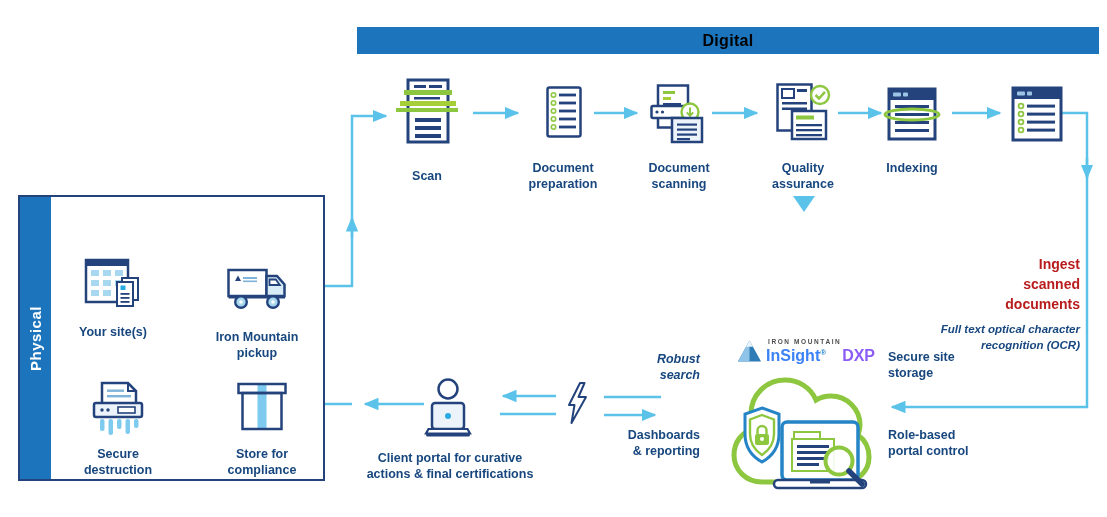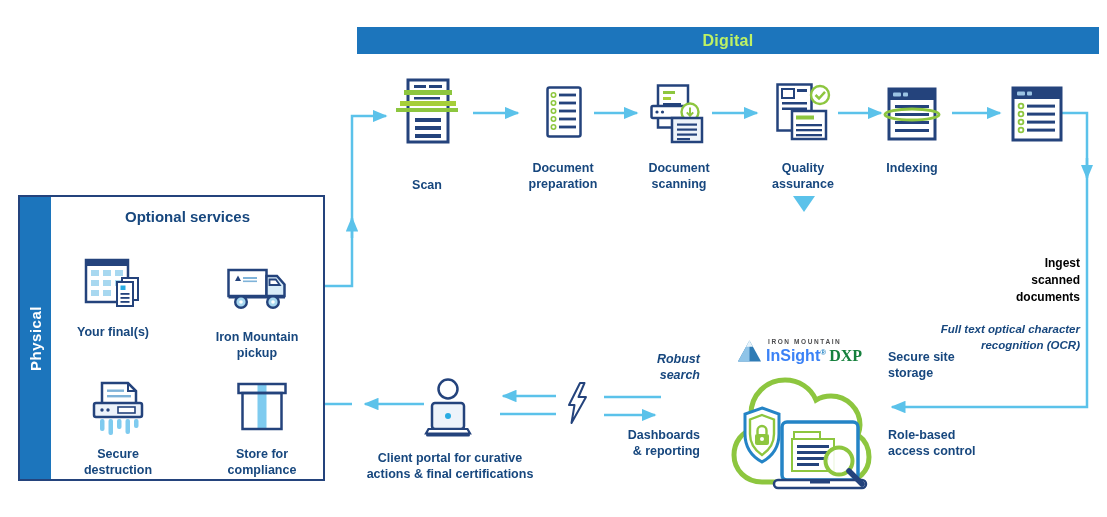--- a/index.html
+++ b/index.html
@@ -2,21 +2,21 @@
 <html><head>
 <meta charset="utf-8">
 <style>
   html,body{margin:0;padding:0;background:#fff;}
   .canvas{
     position:relative;width:1107px;height:517px;background:#ffffff;overflow:hidden;
     font-family:"Liberation Sans",sans-serif;
   }
   .banner{
     position:absolute;left:357px;top:27px;width:742px;height:27px;
-    background:#1C75BC;color:#bef264;display:flex;align-items:center;justify-content:center;
+    background:#1C75BC;color:#000000;display:flex;align-items:center;justify-content:center;
     font-size:16px;font-weight:600;letter-spacing:.3px;
   }
   .opt-box{
     position:absolute;left:18px;top:195px;width:307px;height:286px;
     border:2px solid #24437C;box-sizing:border-box;background:#fff;
   }
   .phys-bar{
     position:absolute;left:0;top:0;width:31px;height:100%;background:#1C75BC;
     display:flex;align-items:center;justify-content:center;
   }
@@ -24,34 +24,34 @@
     color:#fff;font-weight:bold;font-size:15px;letter-spacing:.5px;
     transform:rotate(-90deg);white-space:nowrap;
   }
   .lbl{
     position:absolute;color:#17477E;font-weight:bold;font-size:12.5px;line-height:1.3;
     white-space:pre-line;
   }
   .lbl.center{text-align:center;}
   .lbl.right{text-align:right;}
   .title-lbl{font-size:15px;}
-  .ingest-head{font-size:12px;line-height:1.42;color:#000000;}
+  .ingest-head{font-size:14px;line-height:1.42;color:#b91c1c;}
   .ingest-sub{font-size:11.5px;line-height:1.35;font-style:italic;}
   .icon{position:absolute;}
   .icon svg{overflow:visible;display:block;}
   .layer{position:absolute;left:0;top:0;}
   .logo{
     position:absolute;left:737px;top:339px;display:flex;align-items:flex-start;gap:4px;
   }
   .logo-text{display:flex;flex-direction:column;line-height:1;}
   .logo-brand{font-size:6.5px;font-weight:bold;color:#4D4D4F;letter-spacing:1.6px;margin-bottom:2px;margin-left:2px;}
   .logo-main{font-size:16px;font-weight:bold;white-space:nowrap;}
   .logo-product{color:#3b82f6;}
   .logo-reg{color:#2484C6;font-size:8px;vertical-align:super;}
-  .logo-suffix{color:#15803d;margin-left:3px;font-family:Liberation Serif, serif;}
+  .logo-suffix{color:#8b5cf6;margin-left:16px;}
 </style>
 </head>
 <body>
 
 <div class="canvas">
 
   <svg class="layer" width="1107" height="517" viewBox="0 0 1107 517">
     <defs>
       <marker id="ah" viewBox="0 0 6 5" markerWidth="6" markerHeight="5" refX="5.4" refY="2.5" orient="auto" markerUnits="strokeWidth">
         <path d="M0 0 L6 2.5 L0 5 Z" fill="#5BC2EA"></path>
@@ -88,21 +88,20 @@
 
   <div class="banner">
     <span>Digital</span>
   </div>
 
   <div class="opt-box">
     <div class="phys-bar">
       <span class="phys-label">Physical</span>
     </div>
   </div>
-  <div class="lbl center title-lbl" style="left:90px;top:207px;width:195px;">Optional services</div>
 
   <div class="icon" style="left:394px;top:77px;">
     <svg width="66" height="70" viewBox="0 0 66 70">
       <rect x="14" y="3" width="40" height="62" fill="#fff" stroke="#24437C" stroke-width="3"></rect>
       <rect x="20" y="8" width="12" height="3" fill="#24437C"></rect>
       <rect x="35" y="8" width="13" height="3" fill="#24437C"></rect>
       <rect x="10" y="13" width="48" height="5" fill="#8DC63F"></rect>
       <rect x="20" y="20" width="26" height="2.5" fill="#24437C"></rect>
       <rect x="6" y="24" width="56" height="5" fill="#A6CE39"></rect>
       <rect x="2" y="31" width="62" height="4" fill="#8DC63F"></rect>
@@ -326,49 +325,49 @@
       <path d="M40 47 L52 51.5 V66 C52 76 46 83 40 87 C34 83 28 76 28 66 V51.5 Z" fill="#fff" stroke="#8DC63F" stroke-width="2.4"></path>
       <path d="M35.5 66 V62.5 a4.5 4.5 0 0 1 9 0 V66" fill="none" stroke="#8DC63F" stroke-width="2.4"></path>
       <rect x="33" y="66" width="14" height="11" rx="2" fill="#8DC63F"></rect>
       <circle cx="40" cy="71" r="2" fill="#fff"></circle>
 
       <circle cx="117" cy="93" r="13.5" fill="#fff" fill-opacity="0.9" stroke="#8DC63F" stroke-width="4"></circle>
       <line x1="127" y1="103" x2="140" y2="116" stroke="#24437C" stroke-width="5.5" stroke-linecap="round"></line>
     </svg>
   </div>
 
-  <div class="lbl center" style="left:392px;top:177px;width:70px;">Scan</div>
+  <div class="lbl center" style="left:392px;top:168px;width:70px;">Scan</div>
   <div class="lbl center" style="left:523px;top:160px;width:80px;">Document
 preparation</div>
   <div class="lbl center" style="left:639px;top:160px;width:80px;">Document
 scanning</div>
   <div class="lbl center" style="left:763px;top:160px;width:80px;">Quality
 assurance</div>
   <div class="lbl center" style="left:872px;top:160px;width:80px;">Indexing</div>
 
   <div class="lbl right ingest-head" style="left:930px;top:255px;width:150px;">Ingest
 scanned
 documents</div>
   <div class="lbl right ingest-sub" style="left:880px;top:322px;width:200px;">Full text optical character
 recognition (OCR)</div>
 
   <div class="lbl" style="left:888px;top:349px;width:100px;">Secure site
 storage</div>
   <div class="lbl" style="left:888px;top:427px;width:110px;">Role-based
-access control</div>
+portal control</div>
 
   <div class="lbl right" style="left:610px;top:351px;width:90px;font-style:italic;">Robust
 search</div>
   <div class="lbl right" style="left:600px;top:427px;width:100px;">Dashboards
 &amp; reporting</div>
 
   <div class="lbl center" style="left:330px;top:450px;width:240px;">Client portal for curative
 actions &amp; final certifications</div>
 
-  <div class="lbl center" style="left:63px;top:324px;width:100px;">Your final(s)</div>
+  <div class="lbl center" style="left:63px;top:324px;width:100px;">Your site(s)</div>
   <div class="lbl center" style="left:197px;top:329px;width:120px;">Iron Mountain
 pickup</div>
   <div class="lbl center" style="left:68px;top:446px;width:100px;text-align:center;">Secure
 destruction</div>
   <div class="lbl center" style="left:202px;top:446px;width:120px;">Store for
 compliance</div>
 
 </div>
 
 </body></html>

